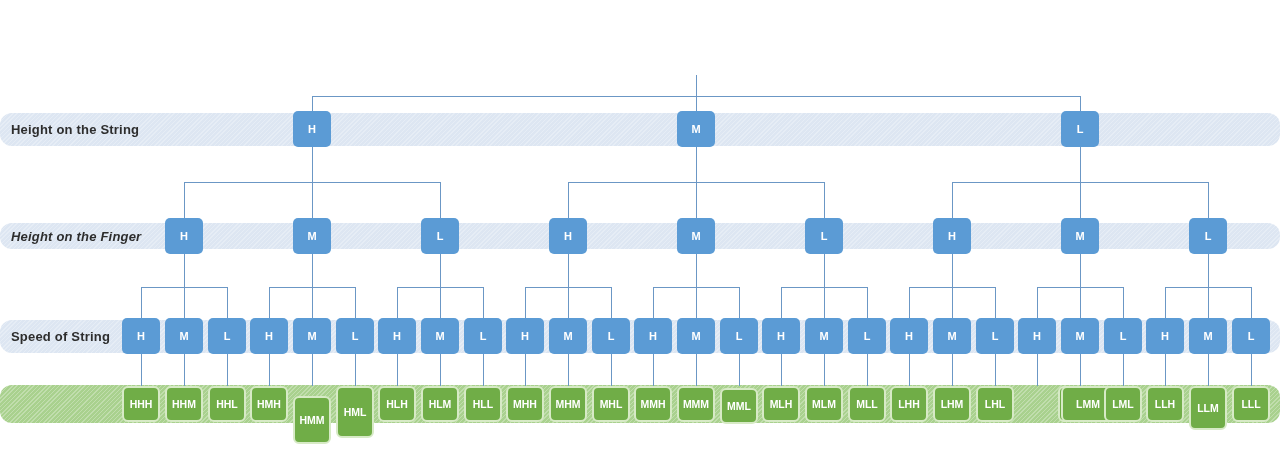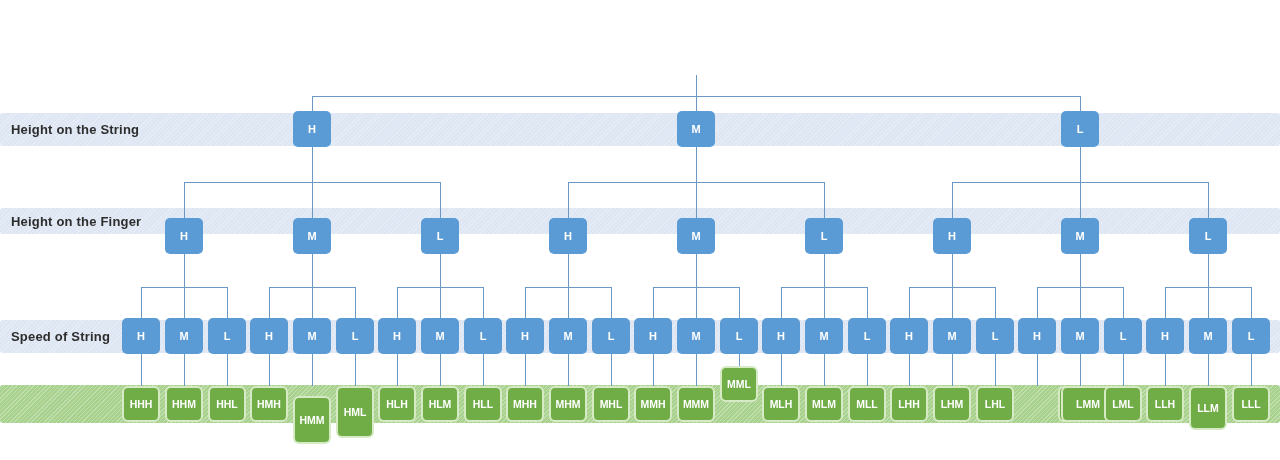--- a/index.html
+++ b/index.html
@@ -3,21 +3,21 @@
 <meta charset="utf-8">
 <style>
   * { box-sizing: border-box; margin: 0; padding: 0; }
   html, body { width: 1280px; height: 460px; background: #ffffff; }
   body { font-family: "Liberation Sans", sans-serif; position: relative; overflow: hidden; }
 
   .stage { position: absolute; left: 0; top: 0; width: 1280px; height: 460px; }
 
   
   .band {
-    position: absolute; left: 0; width: 1280px; border-radius: 3px;
+    position: absolute; left: 0; width: 1280px; border-radius: 12px;
     background-color: var(--band-blue, #dde6f2);
     background-image: repeating-linear-gradient(135deg,
       rgba(255,255,255,.28) 0px, rgba(255,255,255,.28) 1px,
       transparent 1px, transparent 3px);
     z-index: 1;
   }
   .band.green { background-color: var(--band-green, #a9d18e); }
   .band-label {
     position: absolute; left: 11px; top: 0; bottom: 0;
     display: flex; align-items: center;
@@ -47,21 +47,21 @@
   }
 </style>
 </head>
 <body>
 
 <div class="stage">
 
   <div class="band" style="top:113px;height:33px;">
     <span class="band-label">Height on the String</span>
   </div>
-  <div class="band" style="top:208px;height:26px;">
+  <div class="band" style="top:223px;height:26px;font-style:italic;">
     <span class="band-label">Height on the Finger</span>
   </div>
   <div class="band" style="top:320px;height:33px;">
     <span class="band-label">Speed of String</span>
   </div>
   <div class="band green" style="top:385px;height:38px;"></div>
 
   <div id="connectors">
       <div class="line" style="left: 696px; top: 75px; width: 1px; height: 21px;"></div>
       <div class="line" style="left: 312px; top: 96px; width: 769px; height: 1px;"></div>
@@ -205,21 +205,21 @@
       <div class="node leaf" style="left: 293px; top: 396px; width: 38px; height: 48px;">HMM</div>
       <div class="node leaf" style="left: 336px; top: 386px; width: 38px; height: 52px;">HML</div>
       <div class="node leaf" style="left: 378px; top: 386px; width: 38px; height: 36px;">HLH</div>
       <div class="node leaf" style="left: 421px; top: 386px; width: 38px; height: 36px;">HLM</div>
       <div class="node leaf" style="left: 464px; top: 386px; width: 38px; height: 36px;">HLL</div>
       <div class="node leaf" style="left: 506px; top: 386px; width: 38px; height: 36px;">MHH</div>
       <div class="node leaf" style="left: 549px; top: 386px; width: 38px; height: 36px;">MHM</div>
       <div class="node leaf" style="left: 592px; top: 386px; width: 38px; height: 36px;">MHL</div>
       <div class="node leaf" style="left: 634px; top: 386px; width: 38px; height: 36px;">MMH</div>
       <div class="node leaf" style="left: 677px; top: 386px; width: 38px; height: 36px;">MMM</div>
-      <div class="node leaf" style="left: 720px; top: 366px; width: 38px; height: 36px;">MML</div>
+      <div class="node leaf" style="left: 720px; top: 388px; width: 38px; height: 36px;">MML</div>
       <div class="node leaf" style="left: 762px; top: 386px; width: 38px; height: 36px;">MLH</div>
       <div class="node leaf" style="left: 805px; top: 386px; width: 38px; height: 36px;">MLM</div>
       <div class="node leaf" style="left: 848px; top: 386px; width: 38px; height: 36px;">MLL</div>
       <div class="node leaf" style="left: 890px; top: 386px; width: 38px; height: 36px;">LHH</div>
       <div class="node leaf" style="left: 933px; top: 386px; width: 38px; height: 36px;">LHM</div>
       <div class="node leaf" style="left: 976px; top: 386px; width: 38px; height: 36px;">LHL</div>
       <div class="node leaf" style="left: 1058px; top: 386px; width: 38px; height: 36px;">LMH</div>
       <div class="node leaf" style="left: 1061px; top: 386px; width: 54px; height: 36px;">LMM</div>
       <div class="node leaf" style="left: 1104px; top: 386px; width: 38px; height: 36px;">LML</div>
       <div class="node leaf" style="left: 1146px; top: 386px; width: 38px; height: 36px;">LLH</div>

